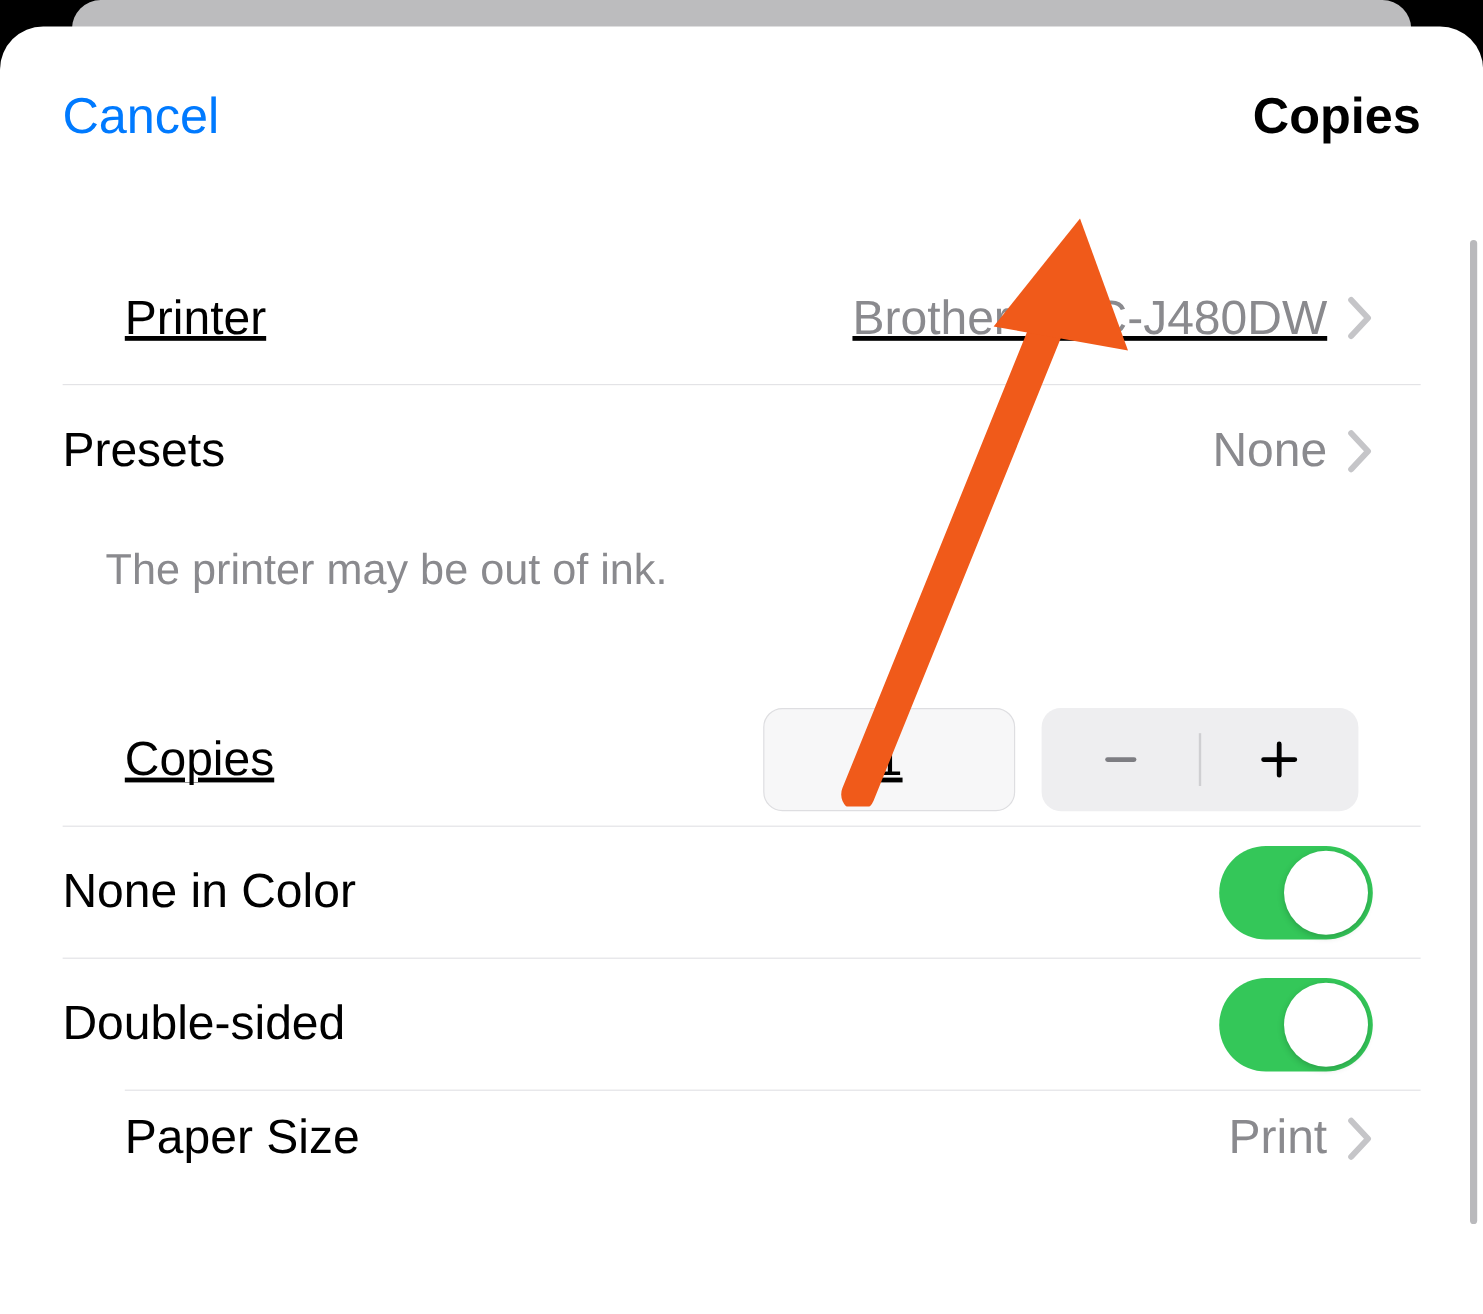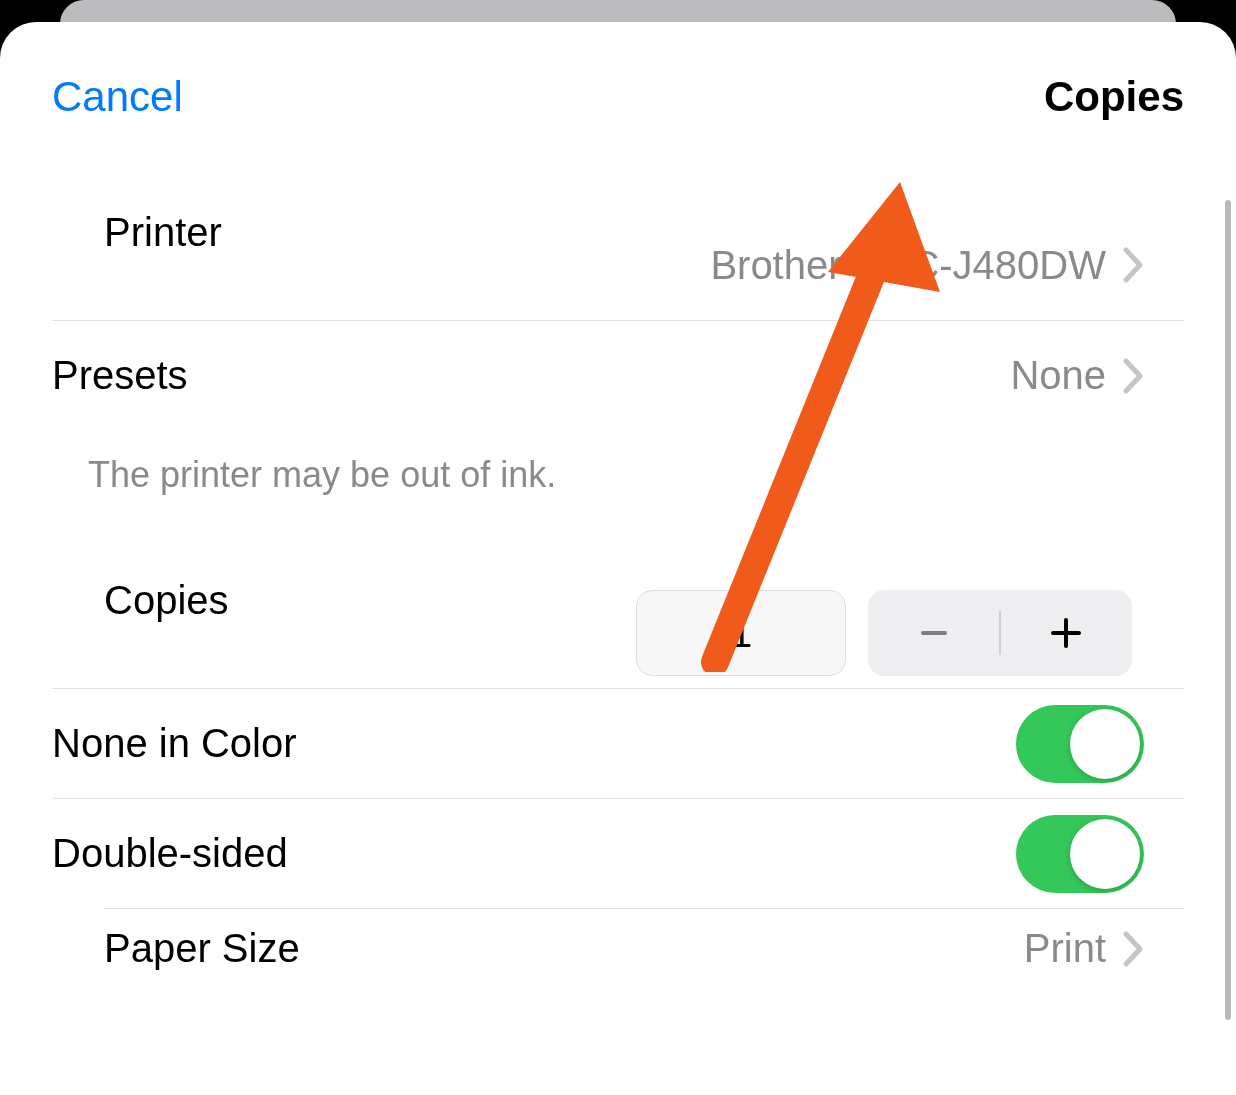--- a/index.html
+++ b/index.html
@@ -85,23 +85,25 @@
       background: #fff;
       border-radius: 24px;
       margin-top: 60px;
       overflow: hidden;
     }
     .group-first {
       margin-top: 38px;
     }
     .row {
       display: flex;
+      align-items: center;
       justify-content: space-between;
       height: 110px;
       padding: 0 40px 0 52px;
+      text-decoration: underline;
     }
     .row-label {
       color: #000;
       font-size: 40px;
       font-weight: 400;
     }
     .row-value-wrap {
       display: flex;
       align-items: center;
       gap: 16px;

